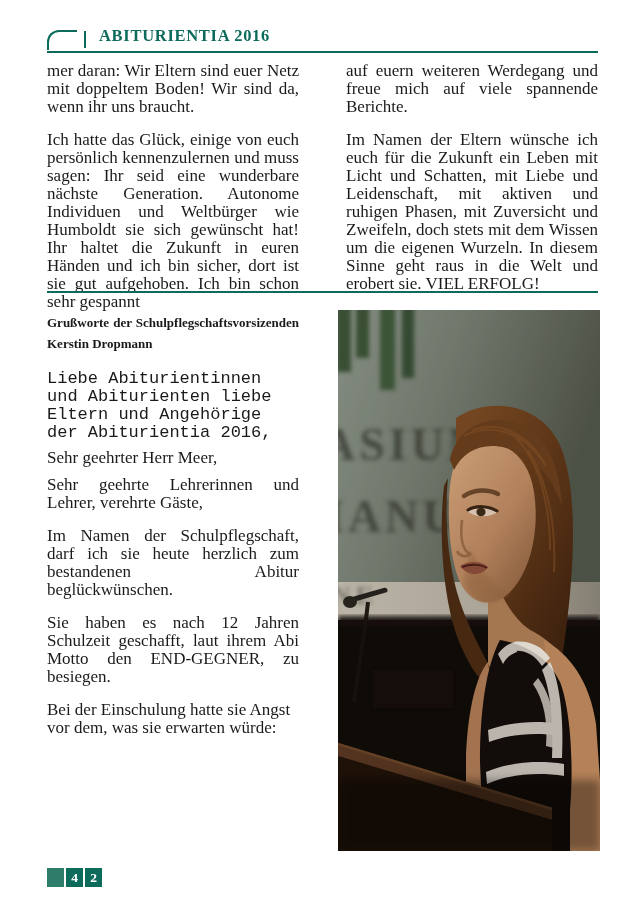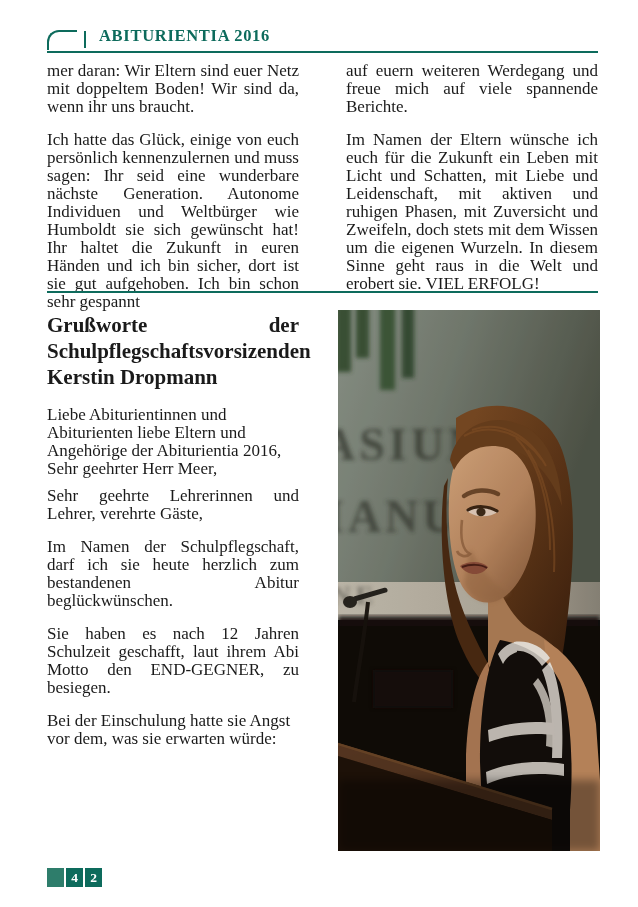--- a/index.html
+++ b/index.html
@@ -108,22 +108,22 @@
 
   
   .lower-left {
     position: absolute;
     left: 47px;
     top: 312px;
     width: 252px;
   }
   .sec-heading {
     margin: 0 0 16px 0;
-    font-size: 21px;
-    line-height: 26px;
+    font-size: 13px;
+    line-height: 21px;
     font-weight: bold;
     text-align: justify;
     text-justify: inter-word;
   }
   ul.bullets {
     margin: 0;
     padding: 0 0 0 13px;
     list-style: none;
   }
   ul.bullets li {
@@ -193,21 +193,21 @@
     <div class="col col-right">
       <p class="body">auf euern weiteren Werdegang und freue mich auf viele spannende Berichte.</p>
       <p class="body">Im Namen der Eltern wünsche ich euch für die Zukunft ein Leben mit Licht und Schatten, mit Liebe und Leidenschaft, mit aktiven und ruhigen Phasen, mit Zuversicht und Zweifeln, doch stets mit dem Wissen um die eigenen Wurzeln. In diesem Sinne geht raus in die Welt und erobert sie. VIEL ERFOLG!</p>
     </div>
   </div>
 
   <div class="divider"></div>
 
   <div class="lower-left">
     <p class="sec-heading">Grußworte der Schulpflegschaftsvorsizenden Kerstin Dropmann</p>
-    <p class="body noindent" style="margin-bottom:0;">Liebe Abiturientinnen und Abiturienten liebe Eltern und Angehörige der Abiturientia 2016,</p>
+    <p class="body noindent" style="margin-bottom:7px;font-family:Liberation Mono, monospace;">Liebe Abiturientinnen und Abiturienten liebe Eltern und Angehörige der Abiturientia 2016,</p>
     <p class="body noindent" style="margin-bottom:9px;">Sehr geehrter Herr Meer,</p>
     <p class="body">Sehr geehrte Lehrerinnen und Lehrer, verehrte Gäste,</p>
     <p class="body">Im Namen der Schulpflegschaft, darf ich sie heute herzlich zum bestandenen Abitur beglückwünschen.</p>
     <p class="body">Sie haben es nach 12 Jahren Schulzeit geschafft, laut ihrem Abi Motto den END-GEGNER, zu besiegen.</p>
     <p class="body noindent" style="margin-bottom:0;">Bei der Einschulung hatte sie Angst vor dem, was sie erwarten würde:</p>
   </div>
 
   <div class="photo">
     <svg width="262" height="541" viewBox="0 0 262 541" xmlns="http://www.w3.org/2000/svg" aria-hidden="true">
       <defs>

